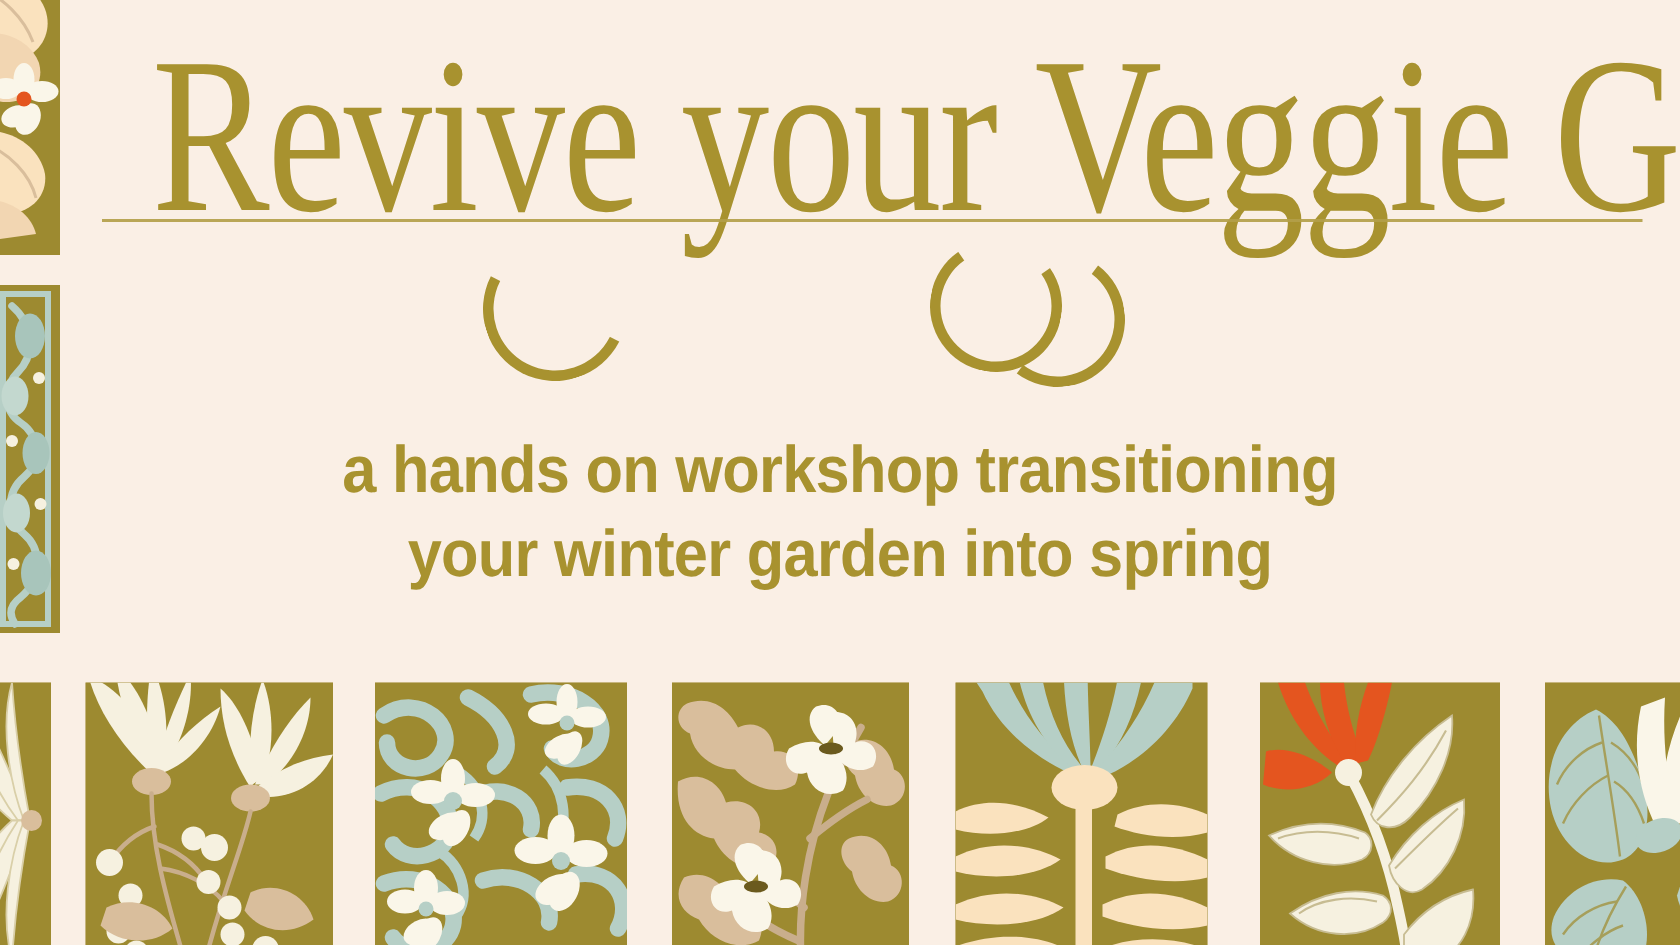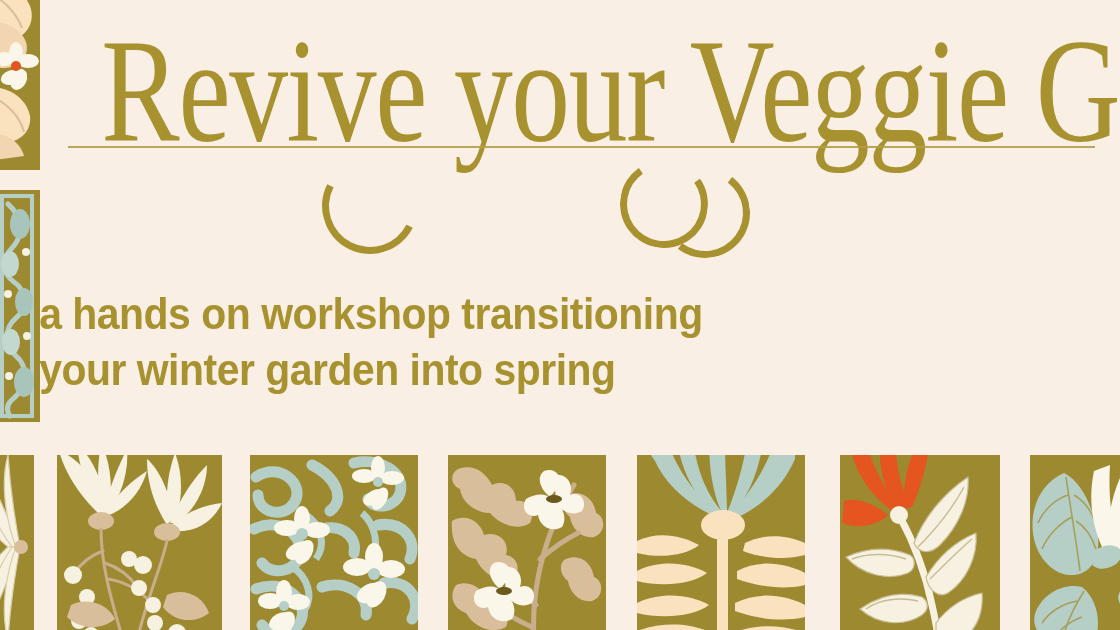--- a/index.html
+++ b/index.html
@@ -80,21 +80,21 @@
     border-left-color: transparent;
     transform: rotate(-8deg);
   }
 
   
   #subtitle-block {
     position: absolute;
     left: 0;
     top: 286px;
     width: 1120px;
-    text-align: left;
+    text-align: center;
   }
   .subtitle-line {
     display: block;
     font-family: "Liberation Sans Narrow", "Liberation Sans", sans-serif;
     font-size: 44px;
     line-height: 1.28;
     font-weight: bold;
     color: #A8922F;
     letter-spacing: -0.012em;
     transform: scaleX(0.93);

